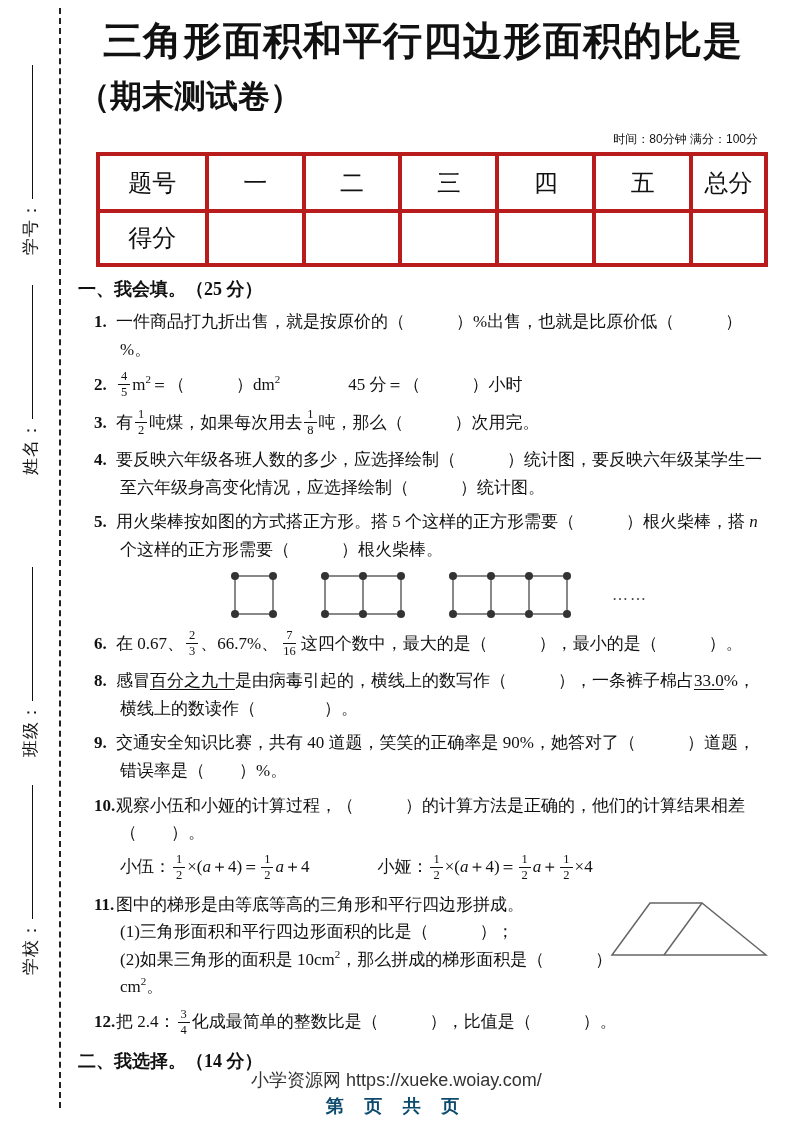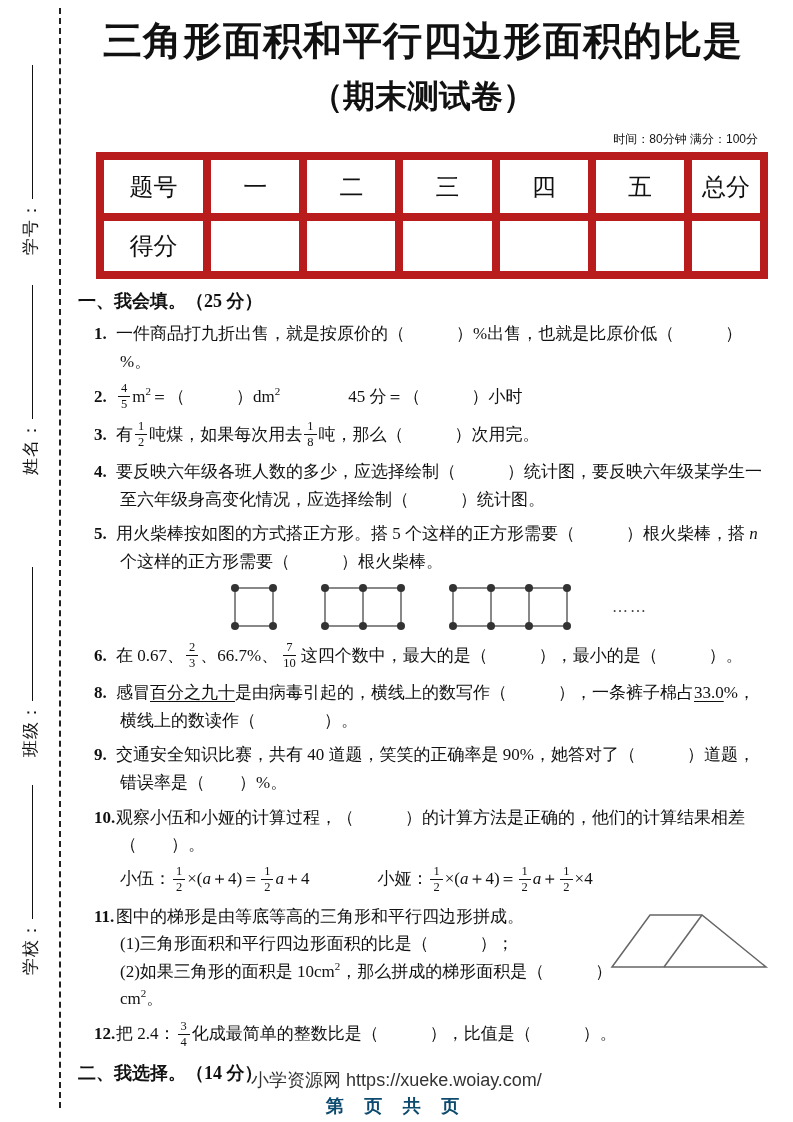--- a/index.html
+++ b/index.html
@@ -7,25 +7,25 @@
         font-family:"Liberation Serif","DejaVu Serif",serif;color:#111;overflow:hidden;}
   
   .cutline{position:absolute;left:59px;top:8px;height:1100px;border-left:2px dashed #222;}
   .vblock{position:absolute;left:-65px;width:190px;height:20px;display:flex;align-items:center;
           transform:rotate(-90deg);font-size:17px;letter-spacing:1px;}
   .vlabel{white-space:nowrap;}
   .vrule{flex:1;border-bottom:1.5px solid #111;height:0;margin-bottom:-4px;margin-left:2px;}
   
   .main{position:absolute;left:78px;top:18px;width:690px;}
   .title{font-size:39px;font-weight:700;text-align:center;letter-spacing:1px;line-height:1.2;}
-  .subtitle{font-size:32px;font-weight:700;text-align:center;margin-top:12px;line-height:1.2;}
+  .subtitle{font-size:32px;font-weight:700;text-align:left;margin-top:12px;line-height:1.2;}
   .meta{font-family:"Liberation Sans","DejaVu Sans",sans-serif;font-size:12px;text-align:right;
         margin-top:16px;padding-right:10px;}
   table.score{border-collapse:collapse;margin:4px 0 0 18px;table-layout:fixed;}
-  table.score td{border:8px solid #b91c1c;text-align:center;font-size:24px;padding:4px;}
+  table.score td{border:4px solid #b91c1c;text-align:center;font-size:24px;padding:4px;}
   table.score tr.r1 td{height:45px;}
   table.score tr.r2 td{height:42px;}
   .c0{width:110px;}.cm{width:96px;}.cl{width:70px;}
   
   .sec{margin-top:10px;}
   .sec-h{font-size:18px;font-weight:700;margin:6px 0 4px 0;}
   .q{position:relative;padding-left:42px;font-size:17px;line-height:1.62;margin-bottom:6px;margin-top:7px;}
   .qnum{display:inline-block;margin-left:-26px;min-width:22px;font-weight:700;}
   .qline{padding-left:42px;font-size:17px;line-height:1.62;margin:0 0 6px 0;}
   .pad-r-circle{padding-right:118px;}
@@ -165,21 +165,21 @@
         </svg>
         <span class="ellipsis">……</span>
       </div>
 
       <div class="q">
         <span class="qnum">6.</span><span>在 0.67、<span class="frac">
               <span class="fn">2</span>
               <span class="fd">3</span>
             </span>、66.7%、<span class="frac">
               <span class="fn">7</span>
-              <span class="fd">10</span>
+              <span class="fd">16</span>
             </span>这四个数中，最大的是（　　　），最小的是（　　　）。</span>
       </div>
 
 
       <div class="q">
         <span class="qnum">8.</span><span>感冒<span class="ul">百分之九十</span>是由病毒引起的，横线上的数写作（　　　），一条裤子棉占<span class="ul">33.0</span>%，横线上的数读作（　　　　）。</span>
       </div>
 
       <div class="q">
         <span class="qnum">9.</span><span>交通安全知识比赛，共有 40 道题，笑笑的正确率是 90%，她答对了（　　　）道题，错误率是（　　）%。</span>

